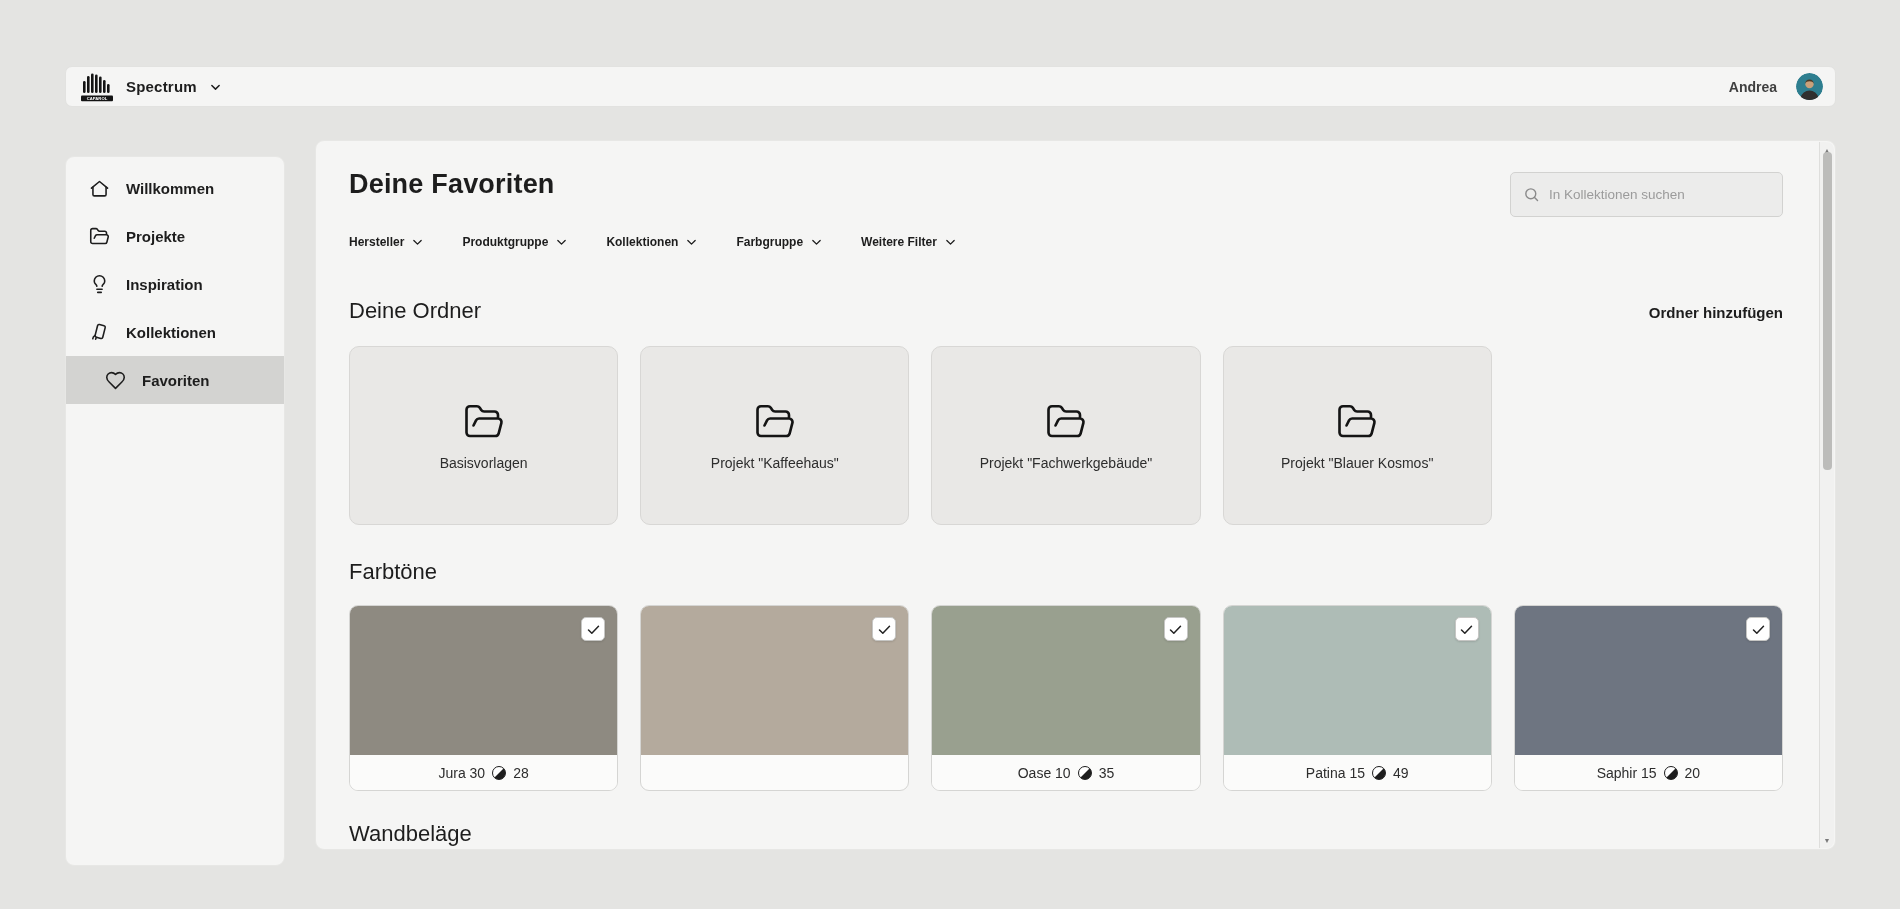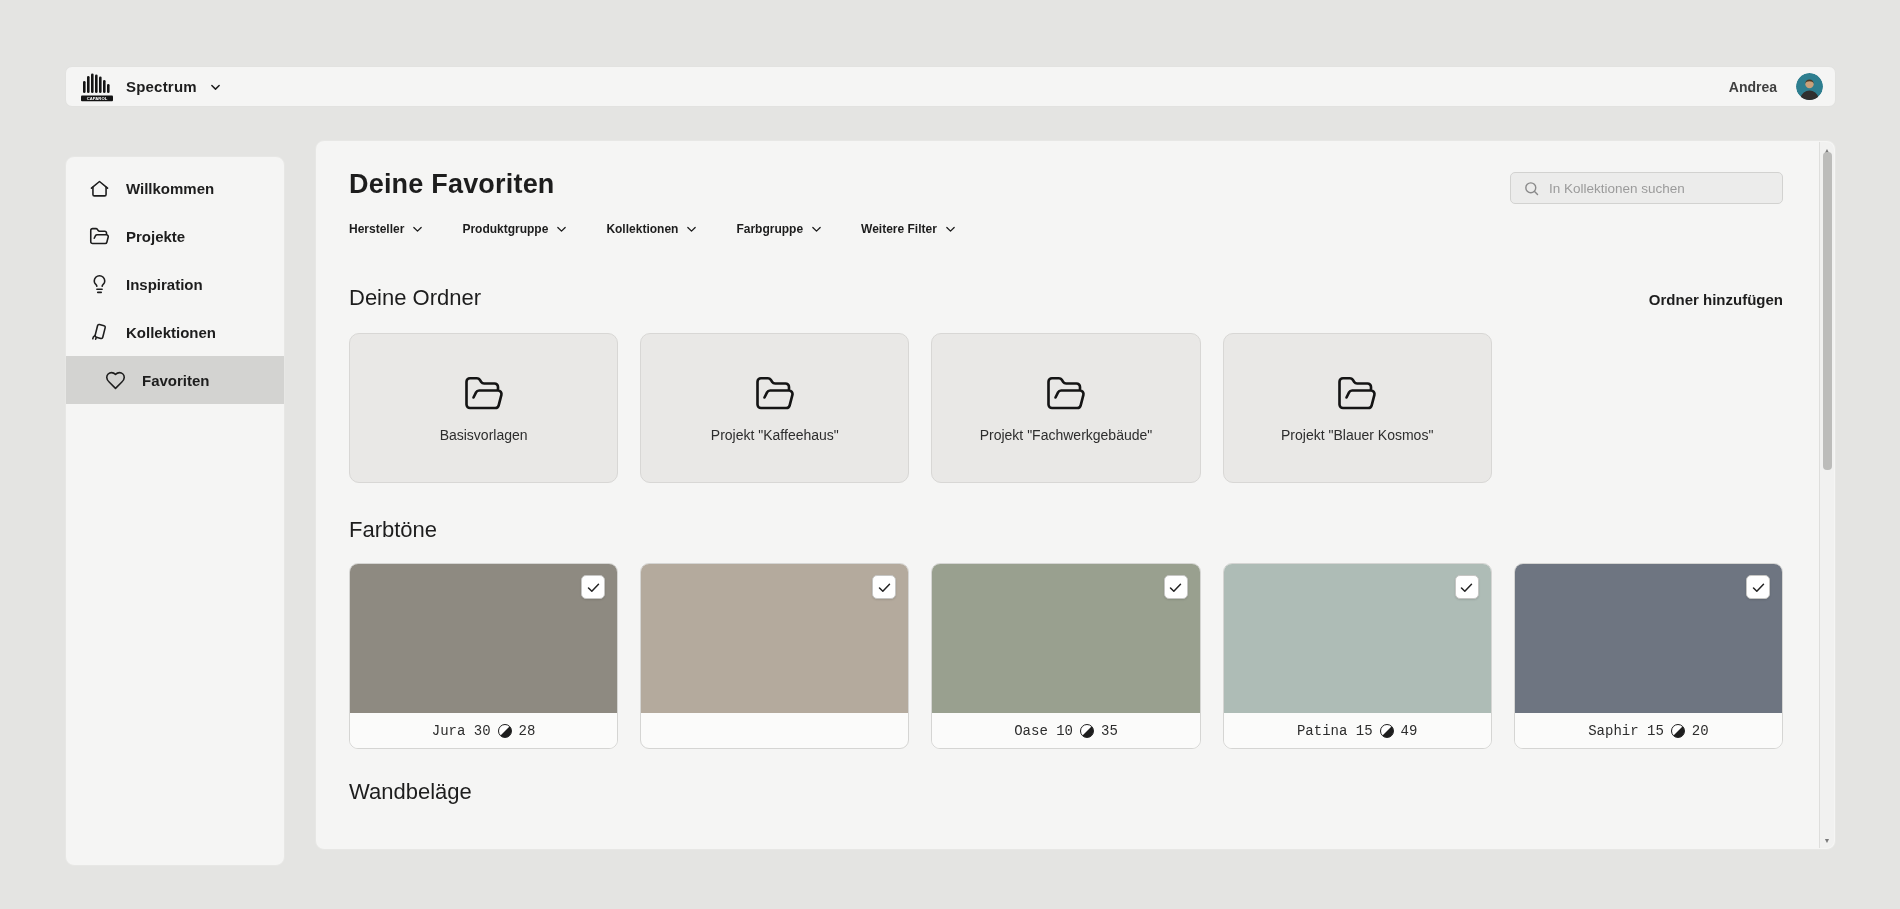--- a/index.html
+++ b/index.html
@@ -43,21 +43,21 @@
     position:absolute; left:315px; top:140px; width:1521px; height:710px;
     background:#f5f5f4; border:1px solid #e7e7e5; border-radius:9px;
     overflow:hidden;
   }
   .main-inner { padding:28px 52px 0 33px; }
 
   .main-header { display:flex; justify-content:space-between; align-items:flex-start; }
   .page-title { font-size:27px; font-weight:700; letter-spacing:.2px; }
 
   .search-box {
-    width:273px; height:32px; background:#ececeb; border:1px solid #d2d2d0;
+    width:273px; height:45px; background:#ececeb; border:1px solid #d2d2d0;
     border-radius:5px; display:flex; align-items:center; padding:0 12px; gap:9px;
     margin-top:3px;
   }
   .search-box input {
     border:none; outline:none; background:transparent; flex:1;
     font-family:"Liberation Sans", sans-serif; font-size:13.5px; color:#444;
   }
   .search-box input::placeholder { color:#9b9b9b; }
 
   .filters { display:flex; gap:38px; margin-top:17px; }
@@ -65,21 +65,21 @@
   .chev { width:13px; height:13px; margin-top:2px; }
 
   .section-row { display:flex; justify-content:space-between; align-items:baseline; margin-top:49px; }
   .section-title { font-size:22px; font-weight:400; }
   .section-action { font-size:15px; font-weight:700; cursor:pointer; }
 
   .grid { display:grid; grid-template-columns:repeat(5,1fr); gap:22px; margin-top:22px; }
 
   
   .folder-card {
-    height:150px; background:#e9e8e6; border:1px solid #d8d7d5; border-radius:10px;
+    height:179px; background:#e9e8e6; border:1px solid #d8d7d5; border-radius:10px;
     display:flex; flex-direction:column; align-items:center; justify-content:center;
     gap:12px; cursor:pointer;
   }
   .folder-card .big-folder { width:42px; height:42px; }
   .folder-label { font-size:14px; color:#2d2d2d; }
 
   
   .tile-card {
     border:1px solid #d5d5d3; border-radius:9px; background:#fbfbfa;
     overflow:hidden; cursor:pointer; position:relative;
@@ -88,21 +88,21 @@
   .swatch { height:149px; position:relative; }
   .checkbox {
     position:absolute; top:11px; right:12px; width:24px; height:24px;
     background:#fff; border:1px solid #c6c6c4; border-radius:5px;
     display:flex; align-items:center; justify-content:center;
     box-shadow:0 1px 2px rgba(0,0,0,.12); cursor:pointer;
   }
   .checkbox svg { width:15px; height:15px; }
   .card-footer {
     height:36px; display:flex; align-items:center; justify-content:center; gap:7px;
-    font-size:14px; color:#2d2d2d; background:#fbfbfa;font-family:Liberation Mono, monospace;
+    font-size:14px; color:#2d2d2d; background:#fbfbfa;
   }
   .half-dot {
     width:14px; height:14px; border-radius:50%; border:1.6px solid #1d1d1d;
     background:linear-gradient(135deg,#ffffff 49%,#1d1d1d 51%);
   }
 
   
   .scrollbar {
     position:absolute; top:1px; right:1px; bottom:1px; width:15px;
     background:#f1f1f0; border-left:1px solid #dededc;

